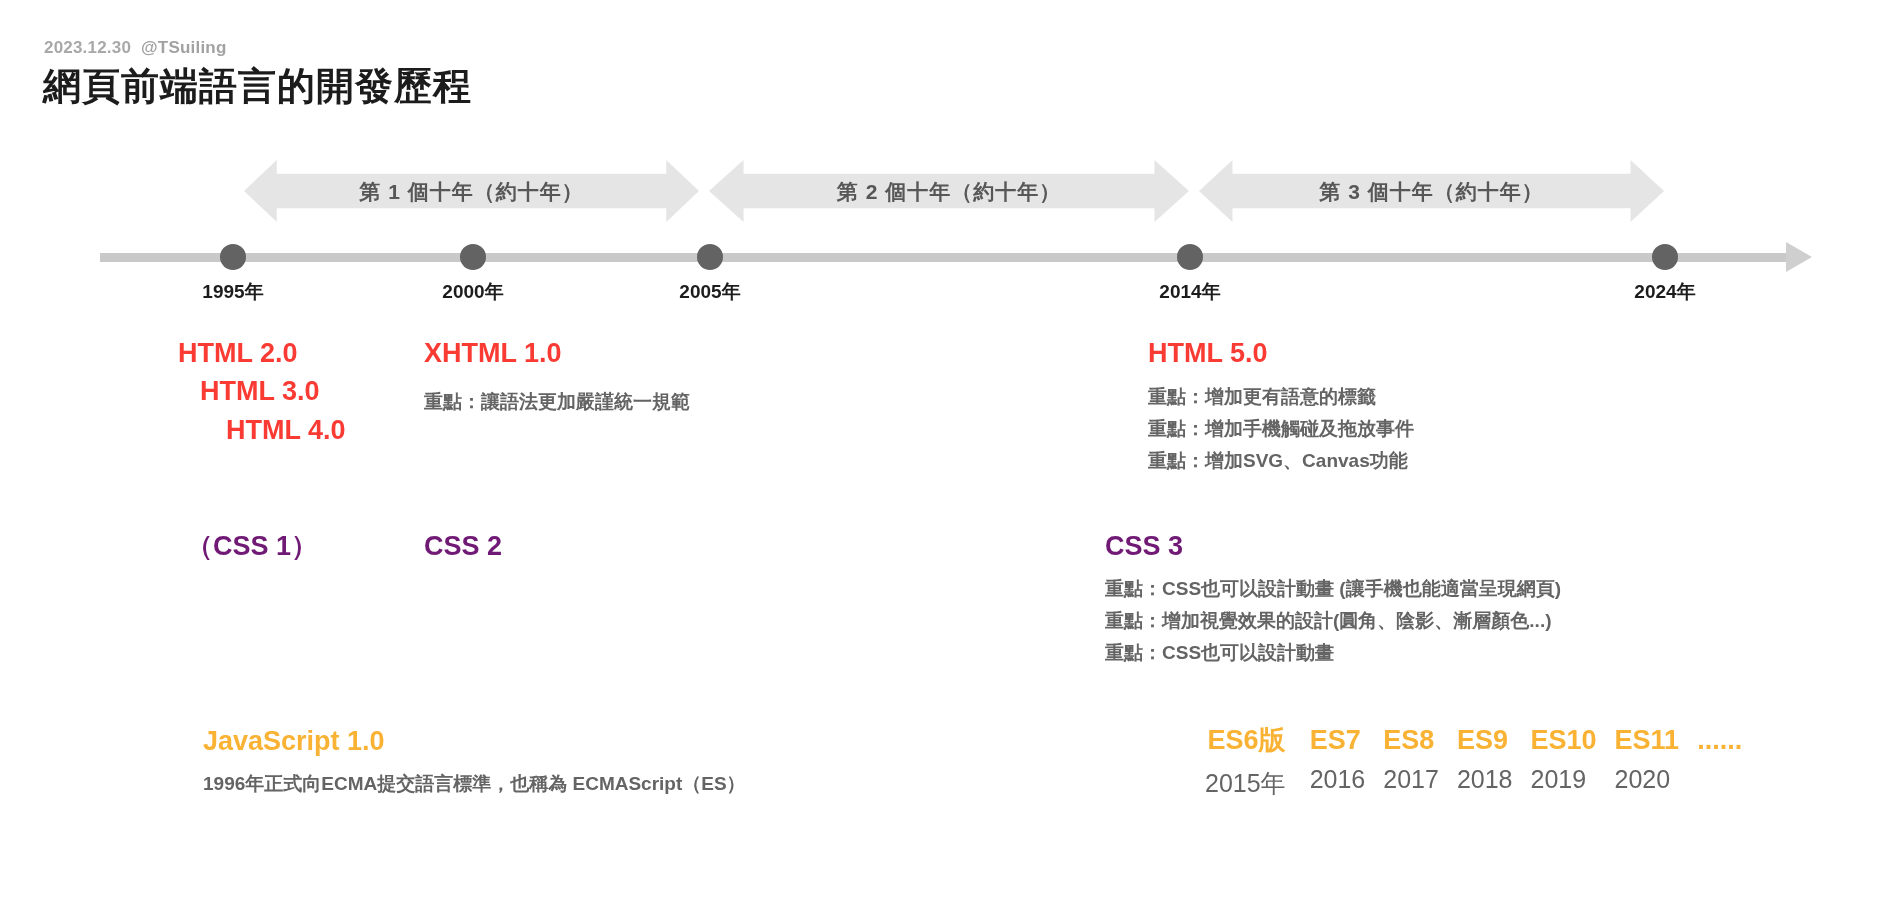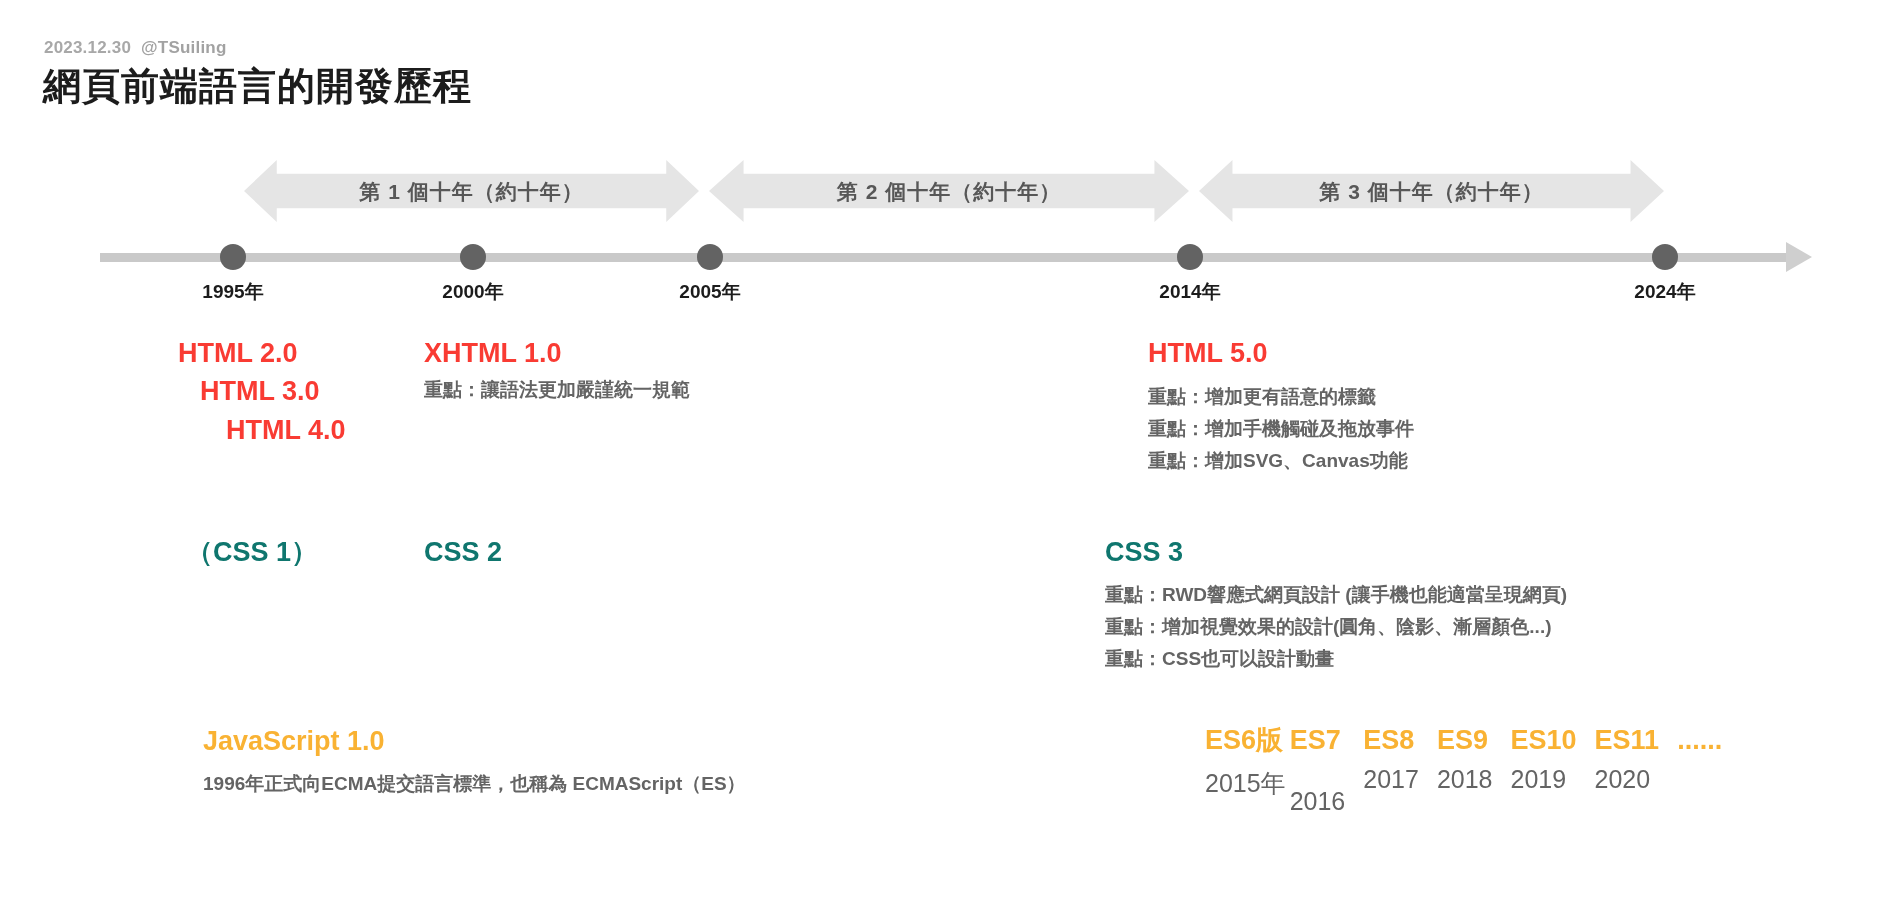--- a/index.html
+++ b/index.html
@@ -60,21 +60,21 @@
     white-space: nowrap; transform: translateX(-50%);
   }
 
   
   .block { position: absolute; }
   .heading {
     font-size: 27px; font-weight: 700; white-space: nowrap;
     line-height: 1.42;
   }
   .heading.red { color: #f93b33; }
-  .heading.blue { color: #0f766e; margin-top: 6px; }
+  .heading.blue { color: #701a75; }
   .heading.amber { color: #f9b233; }
   .desc {
     font-size: 19px; font-weight: 700; color: #646464;
     white-space: nowrap; line-height: 1.68;
   }
   .stagger { display: block; white-space: nowrap; }
 
   
   .es-row { display: flex; align-items: baseline; }
   .es-item { display: flex; flex-direction: column; }
@@ -125,53 +125,53 @@
     </div>
 
   <div class="block" style="left:178px; top:334px;">
     <div class="heading red stagger" style="padding-left:0px;">HTML 2.0</div>
     <div class="heading red stagger" style="padding-left:22px;">HTML 3.0</div>
     <div class="heading red stagger" style="padding-left:48px;">HTML 4.0</div>
   </div>
 
   <div class="block" style="left:424px; top:334px;">
     <div class="heading red">XHTML 1.0</div>
-    <div class="desc" style="margin-top:2px;">重點：讓語法更加嚴謹統一規範</div>
+    <div class="desc" style="margin-top:14px;">重點：讓語法更加嚴謹統一規範</div>
   </div>
 
   <div class="block" style="left:1148px; top:334px;">
     <div class="heading red">HTML 5.0</div>
     <div class="desc" style="margin-top:9px;">重點：增加更有語意的標籤</div>
     <div class="desc">重點：增加手機觸碰及拖放事件</div>
     <div class="desc">重點：增加SVG、Canvas功能</div>
   </div>
 
   <div class="block heading blue" style="left:186px; top:527px;">（CSS 1）</div>
 
   <div class="block heading blue" style="left:424px; top:527px;">CSS 2</div>
 
   <div class="block" style="left:1105px; top:527px;">
     <div class="heading blue">CSS 3</div>
-    <div class="desc" style="margin-top:8px;">重點：RWD響應式網頁設計 (讓手機也能適當呈現網頁)</div>
+    <div class="desc" style="margin-top:8px;">重點：CSS也可以設計動畫 (讓手機也能適當呈現網頁)</div>
     <div class="desc">重點：增加視覺效果的設計(圓角、陰影、漸層顏色...)</div>
     <div class="desc">重點：CSS也可以設計動畫</div>
   </div>
 
   <div class="block" style="left:203px; top:722px;">
     <div class="heading amber">JavaScript 1.0</div>
     <div class="desc" style="margin-top:8px;">1996年正式向ECMA提交語言標準，也稱為 ECMAScript（ES）</div>
   </div>
 
   <div class="block" style="left:1205px; top:722px;">
     <div class="es-row" id="es-row">
-        <div class="es-item" style="margin-right: 4px;">
+        <div class="es-item" style="margin-right: 24px; align-items: flex-end;">
           <div class="es-name">ES6版</div>
           <div class="es-year">2015年</div>
         </div>
-        <div class="es-item" style="margin-right: 18px; gap: 22px;">
+        <div class="es-item" style="margin-right: 18px;">
           <div class="es-name">ES7</div>
           <div class="es-year">2016</div>
         </div>
         <div class="es-item" style="margin-right: 18px;">
           <div class="es-name">ES8</div>
           <div class="es-year">2017</div>
         </div>
         <div class="es-item" style="margin-right: 18px;">
           <div class="es-name">ES9</div>
           <div class="es-year">2018</div>

